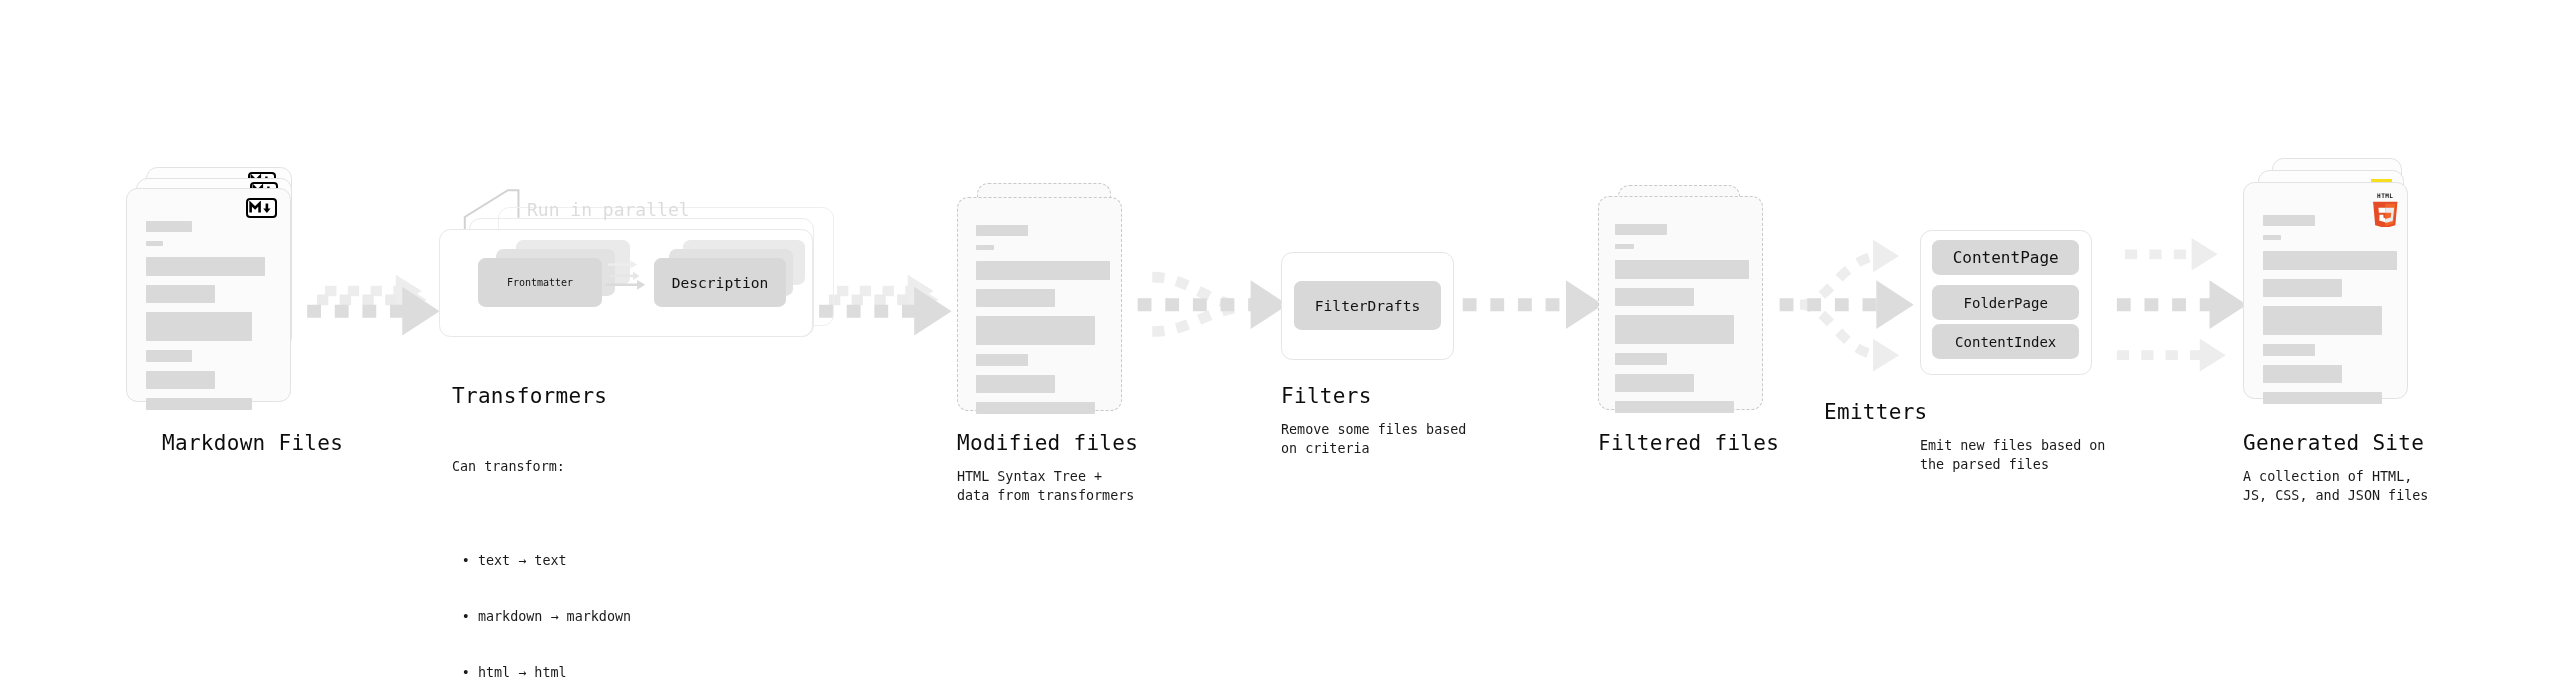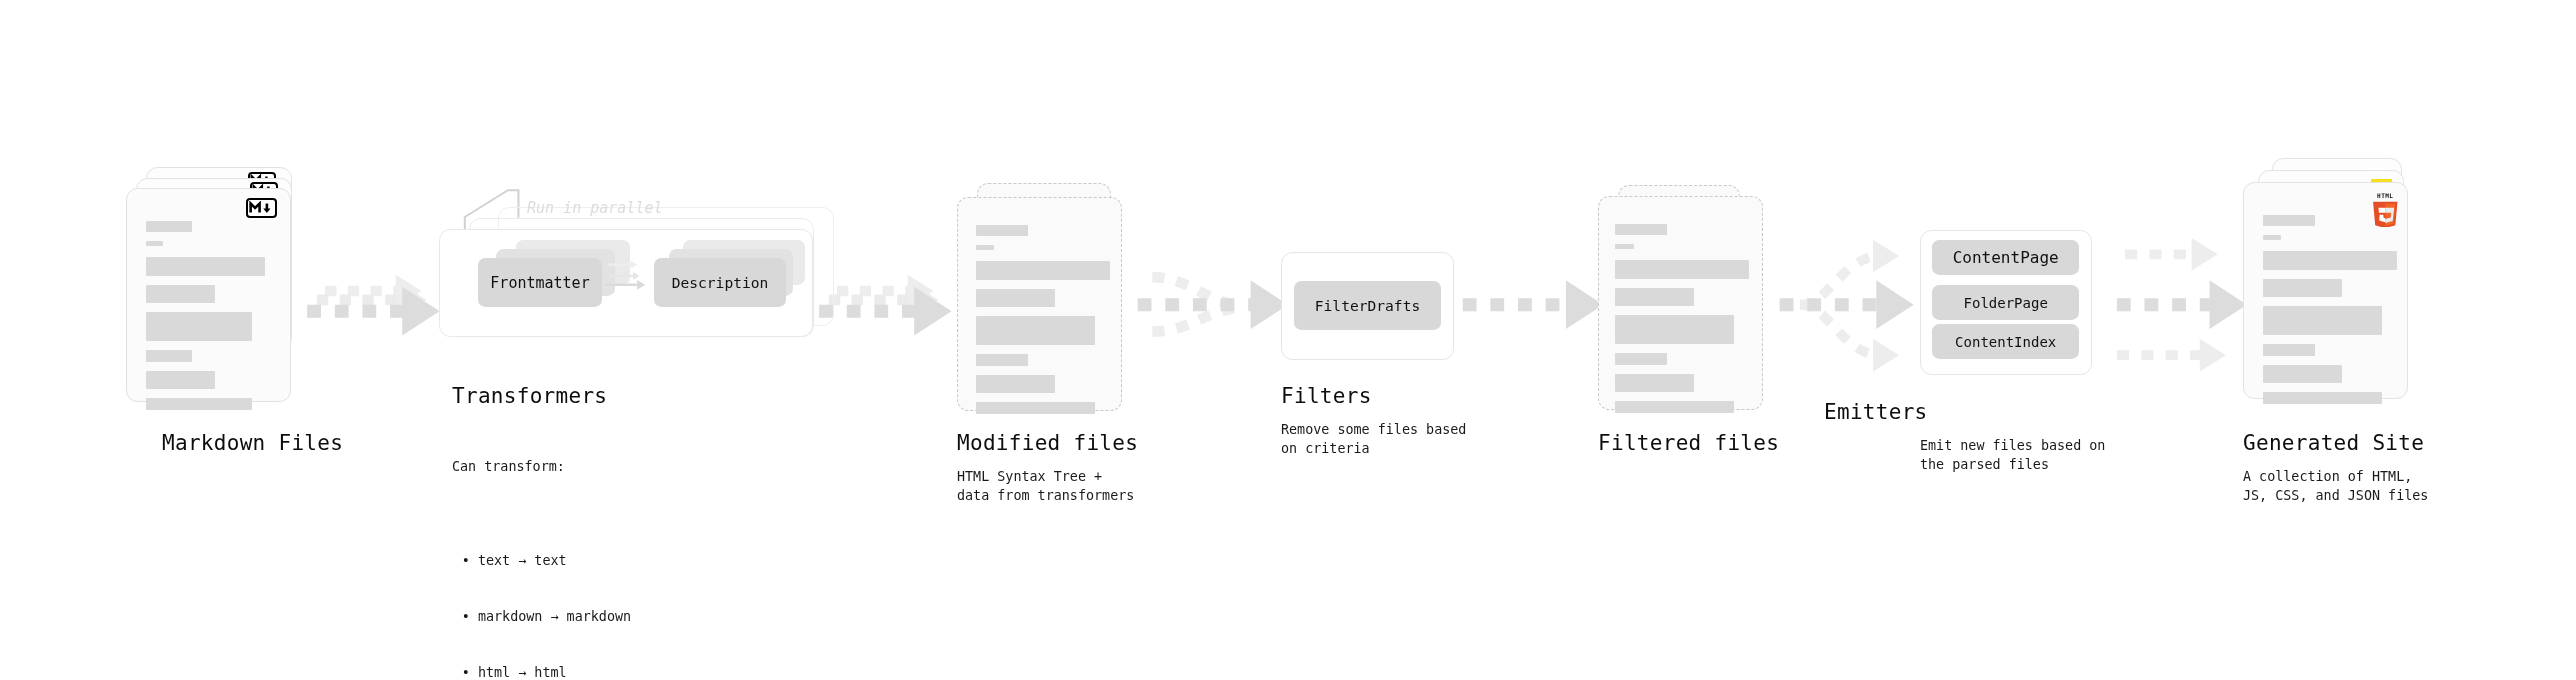--- a/index.html
+++ b/index.html
@@ -139,24 +139,23 @@
     font-size: 13.4px;
     line-height: 18.7px;
     color: #1a1a1a;
     white-space: pre;
   }
   .sub .bullet-list { margin: 0; padding: 0; list-style: none; }
   .sub .bullet-list li { white-space: pre; }
 
   .parallel-label {
     position: absolute;
-    font-size: 15px;
+    font-size: 18px;
     color: #dcdcdc;
     white-space: nowrap;
-    font-style: italic;
   }
 
   svg.overlay {
     position: absolute;
     left: 0; top: 0;
     width: 2576px;
     height: 681px;
     pointer-events: none;
   }
 </style>
@@ -269,21 +268,21 @@
   <div class="title" style="left:126px; top:431px;padding-left:36px;">Markdown Files</div>
 
   <div class="node" style="left:439px; top:207px; width:406px; height:154px;">
 
     <div class="group-box l1" style="left:59px; top:0px; width:336px; height:119px;"></div>
     <div class="group-box l2" style="left:30px; top:10.6px; width:345px; height:119px;"></div>
     <div class="group-box" style="left:0px; top:22px; width:374px; height:108px; border-color:#e8e8e8;"></div>
 
     <div class="chip ghost-a" style="left:77px; top:32.5px; width:114px; height:45px;"></div>
     <div class="chip ghost-b" style="left:57px; top:42px; width:119px; height:47px;"></div>
-    <div class="chip" style="left:39px; top:51px; width:124px; height:49px; font-size:15px;">Frontmatter</div>
+    <div class="chip" style="left:39px; top:51px; width:124px; height:49px; font-size:10px;">Frontmatter</div>
 
     <div class="chip ghost-a" style="left:244px; top:32.5px; width:122px; height:45px;"></div>
     <div class="chip ghost-b" style="left:230px; top:42px; width:124px; height:47px;"></div>
     <div class="chip" style="left:215px; top:51px; width:132px; height:49px; font-size:14.6px;">Description</div>
 
     <svg width="406" height="154" style="position:absolute;left:0;top:0;" viewBox="0 0 500 190">
       <g stroke="#eeeeee" stroke-width="3" fill="none">
         <path d="M208,71 H240"></path>
           <path d="M236,66 L244,71 L236,76 Z" fill="#eeeeee" stroke="none"></path>
       </g>

